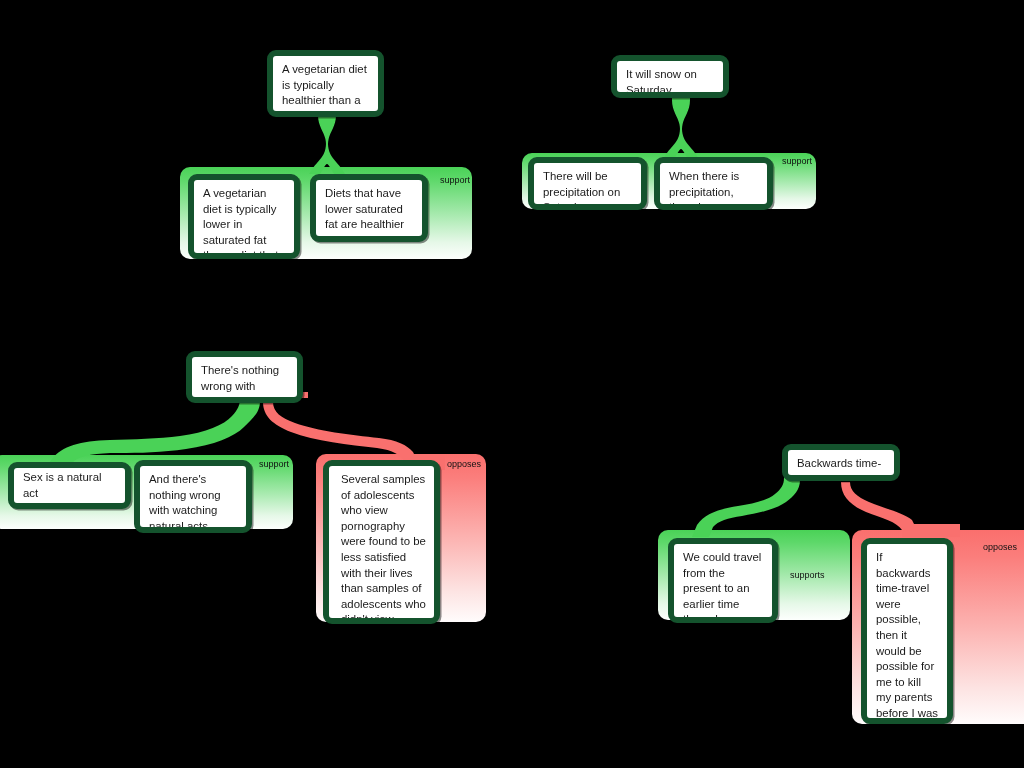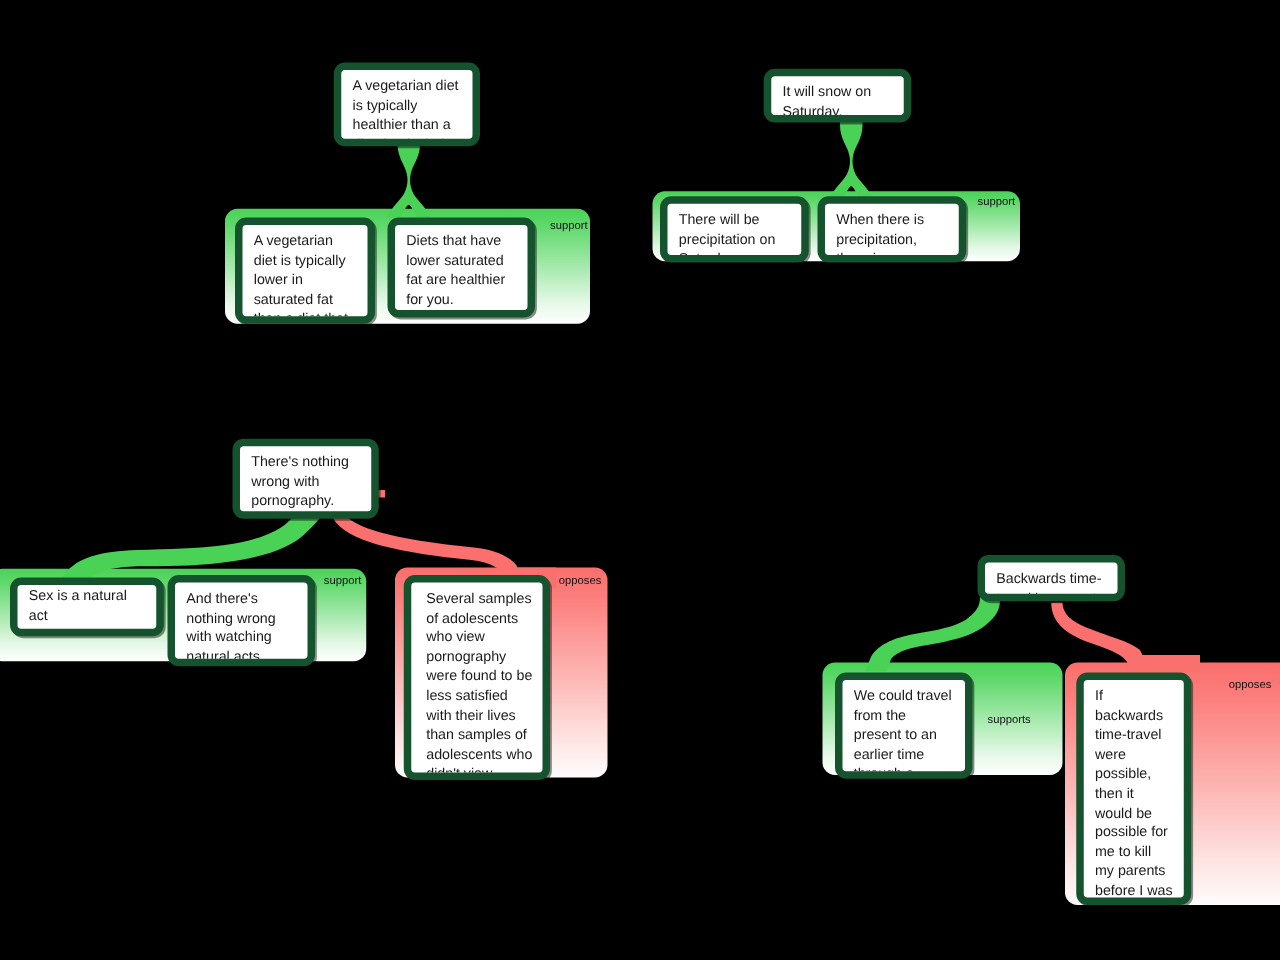--- a/index.html
+++ b/index.html
@@ -84,21 +84,21 @@
     <div class="abs panel support" style="left:180px; top:167px; width:292px; height:92px;"></div>
     <div class="panel-label" style="left:440px; top:175px;">support</div>
 
     <svg class="conn" style="left:300px; top:112px;" width="54" height="62" viewBox="0 0 54 62">
       <path d="M18 0 L36 0 L36 3 C36 14 30 20 28.6 27 C27.8 31 27.8 33 28.6 37 C30 45 37 50 41 56 L45 62 L34 62 L31 57 C29 53.5 28 52 27 52 C26 52 25 53.5 23 57 L20 62 L9 62 L13 56 C17 50 24 45 25.4 37 C26.2 33 26.2 31 25.4 27 C24 20 18 14 18 3 Z" fill="#4ad257"></path>
     </svg>
 
     <div class="abs box" style="left:267px; top:50px; width:117px; height:67px;">A vegetarian diet is typically healthier than a diet that includes meat.</div>
 
     <div class="abs box" style="left:188px; top:174px; width:112px; height:85px;">A vegetarian diet is typically lower in saturated fat than a diet that includes meat.</div>
-    <div class="abs box" style="left:310px; top:174px; width:118px; height:80px;">Diets that have lower saturated fat are healthier for you.</div>
+    <div class="abs box" style="left:310px; top:174px; width:118px; height:68px;">Diets that have lower saturated fat are healthier for you.</div>
   </div>
 
   <div class="abs" style="left:500px; top:0px; width:400px; height:240px;">
 
     <div class="abs panel support" style="left:22px; top:153px; width:294px; height:56px;"></div>
     <div class="panel-label" style="left:282px; top:156px;">support</div>
 
     <svg class="conn" style="left:157px; top:97px;" width="48" height="62" viewBox="0 0 48 62">
       <path d="M15 0 L33 0 L33 3 C33 14 27 20 25.6 27 C24.8 31 24.8 33 25.6 37 C27 45 34 50 38 56 L42 62 L31 62 L28 57 C26 53.5 25 52 24 52 C23 52 22 53.5 20 57 L17 62 L6 62 L10 56 C14 50 21 45 22.4 37 C23.2 33 23.2 31 22.4 27 C21 20 15 14 15 3 Z" fill="#4ad257"></path>
     </svg>
@@ -145,21 +145,21 @@
                L163 78
                L150 78
                L150 70
                C146 63 138 58 122 56
                C94 53 60 49 36 40
                C18 33 8 24 8 10
                Z" fill="#f9706e"></path>
       <path d="M150 62 L190 62 L190 78 L150 78 Z" fill="#f9706e"></path>
     </svg>
 
-    <div class="abs box" style="left:186px; top:11px; width:117px; height:64px;">There's nothing wrong with pornography.</div>
+    <div class="abs box" style="left:186px; top:11px; width:117px; height:52px;">There's nothing wrong with pornography.</div>
 
     <div class="abs box centered" style="left:8px; top:122px; width:123px; height:47px;">Sex is a natural act</div>
     <div class="abs box" style="left:134px; top:120px; width:118px; height:73px;">And there's nothing wrong with watching natural acts</div>
 
     <div class="abs box" style="left:323px; top:120px; width:117px; height:164px;padding-left:12px;">Several samples of adolescents who view pornography were found to be less satisfied with their lives than samples of adolescents who didn't view pornography</div>
   </div>
 
   <div class="abs" style="left:640px; top:430px; width:384px; height:320px;">
 
     <div class="abs panel support" style="left:18px; top:100px; width:192px; height:90px;"></div>

